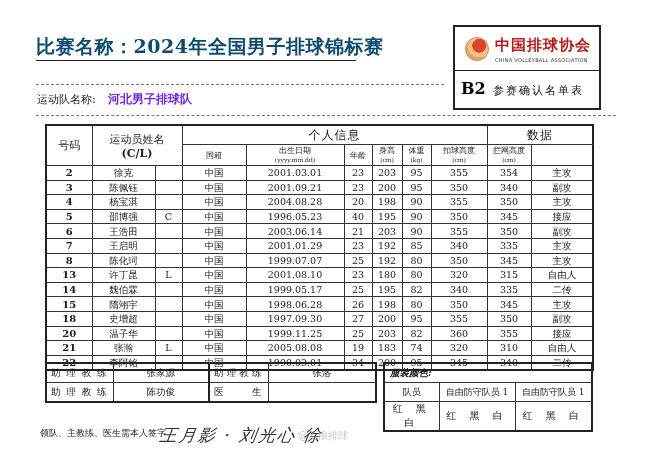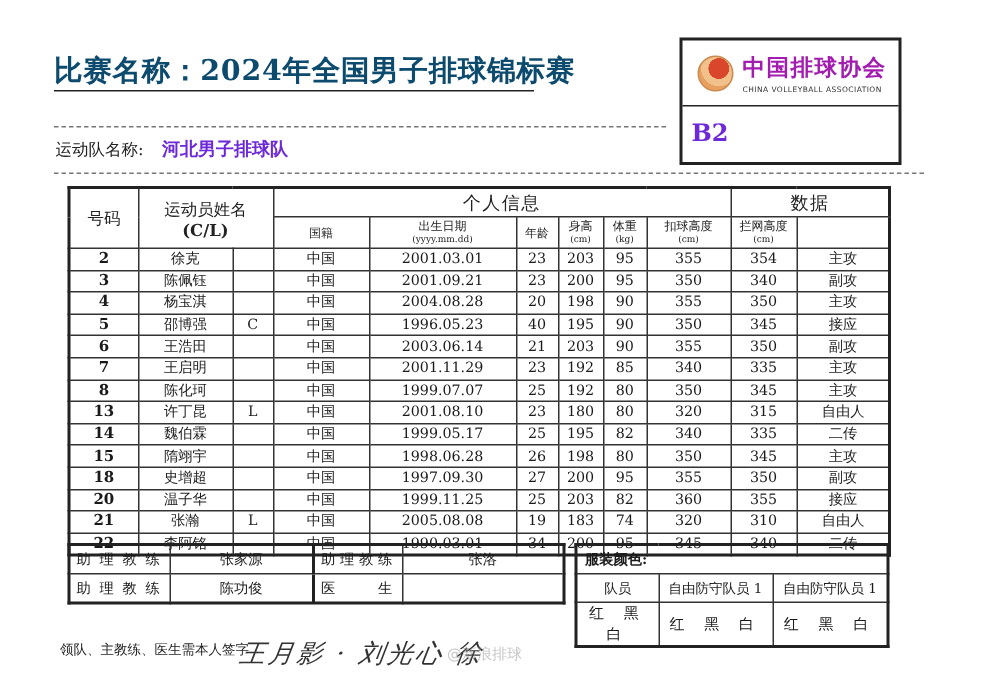--- a/index.html
+++ b/index.html
@@ -18,24 +18,24 @@
   .team-label { left: 37px; top: 92px; font-size: 11px; color: #222; }
   .team-name { left: 108px; top: 91px; font-size: 12px; font-weight: bold; color: #6d28d9; }
   .logo-box {
     left: 453px; top: 25px; width: 148px; height: 85px; border: 2px solid #222; box-sizing: border-box;
   }
   .logo-ball {
     position: absolute; left: 10px; top: 10px; width: 22px; height: 22px; border-radius: 50%;
     background: radial-gradient(circle at 60% 35%, #d9462b 0 35%, #f2c08a 36% 60%, #e8a060 61%);
     border: 1px solid #c98a4f;
   }
-  .logo-cn { position: absolute; left: 40px; top: 9px; font-size: 15px; font-weight: bold; letter-spacing: 1px; color: #a21caf; }
+  .logo-cn { position: absolute; left: 40px; top: 9px; font-size: 15px; font-weight: bold; letter-spacing: 1px; color: #b91c1c; }
   .logo-en { position: absolute; left: 40px; top: 30px; font-size: 5px; letter-spacing: 0.3px; color: #333; font-family: "DejaVu Sans", sans-serif; }
   .logo-sep { position: absolute; left: 0; right: 0; top: 43px; border-top: 1px solid #222; }
-  .b2 { position: absolute; left: 6px; top: 52px; font-size: 16px; font-weight: bold; color: #6d28d9; }
+  .b2 { position: absolute; left: 6px; top: 52px; font-size: 16px; font-weight: bold; color: #000000; }
   .b2-text { position: absolute; left: 38px; top: 56px; font-size: 11px; letter-spacing: 2px; color: #111; }
 
   table { border-collapse: collapse; }
   .main-table {
     position: absolute; left: 45px; top: 124px; width: 547px; table-layout: fixed;
     border: 2px solid #222;
   }
   .main-table td, .main-table th {
     border: 1px solid #333; padding: 0; text-align: center; overflow: hidden; white-space: nowrap;
   }
@@ -54,21 +54,21 @@
   }
   .staff-table td { border: 1px solid #333; height: 18px; font-size: 9.5px; text-align: center; padding: 0; }
   .staff-table td.lbl { text-align: justify; text-align-last: justify; padding: 0 4px; letter-spacing: 2px; }
   .staff-table td.lbl2 { border-left: 2px solid #222; }
   .staff-table td.val2 { border-left: 1px solid #333; }
 
   .uni-table {
     position: absolute; left: 383px; top: 362px; width: 208px; table-layout: fixed; border: 2px solid #222;
   }
   .uni-table td { border: 1px solid #333; height: 18px; font-size: 9px; text-align: center; padding: 0; }
-  .uni-table td.uni-title { text-align: left; padding-left: 5px; font-weight: bold; font-size: 9.5px; }
+  .uni-table td.uni-title { text-align: left; padding-left: 5px; font-weight: bold; font-size: 9.5px; font-style: italic; }
   .uni-table td.color { letter-spacing: 5px; font-size: 10px; }
 
   .footer-note { left: 40px; top: 427px; font-size: 9px; color: #222; }
   .signature {
     left: 160px; top: 424px; font-size: 17px; color: #333; font-style: italic;
     font-family: "DejaVu Serif", serif; letter-spacing: 2px; transform: skew(-8deg);
   }
   .watermark { left: 298px; top: 429px; font-size: 10px; color: rgba(150,150,150,0.55); font-family: "DejaVu Sans", sans-serif; }
 </style>
 </head>
@@ -80,20 +80,21 @@
 <div class="abs team-label">运动队名称:</div>
 <div class="abs team-name">河北男子排球队</div>
 <div class="abs dash-line" style="left:36px; top:115px; width:580px;"></div>
 
 <div class="abs logo-box">
   <div class="logo-ball"></div>
   <div class="logo-cn">中国排球协会</div>
   <div class="logo-en">CHINA VOLLEYBALL ASSOCIATION</div>
   <div class="logo-sep"></div>
   <div class="b2">B2</div>
+  <div class="b2-text">参赛确认名单表</div>
 </div>
 
 <table class="main-table">
   <colgroup>
     <col style="width:46px">
       <col style="width:63px">
       <col style="width:27px">
       <col style="width:64px">
     <col style="width:98px">
       <col style="width:28px">
@@ -188,21 +189,21 @@
         <td>90</td>
         <td>355</td>
         <td>350</td>
         <td>副攻</td>
       </tr>
       <tr>
         <td class="num">7</td>
         <td>王启明</td>
         <td></td>
         <td>中国</td>
-        <td>2001.11.29</td>
+        <td>2001.01.29</td>
         <td>23</td>
         <td>192</td>
         <td>85</td>
         <td>340</td>
         <td>335</td>
         <td>主攻</td>
       </tr>
       <tr>
         <td class="num">8</td>
         <td>陈化珂</td>

